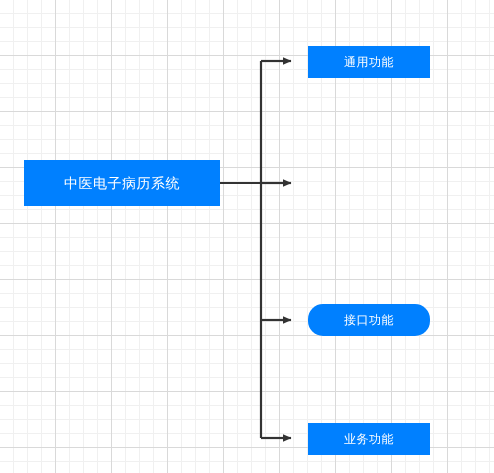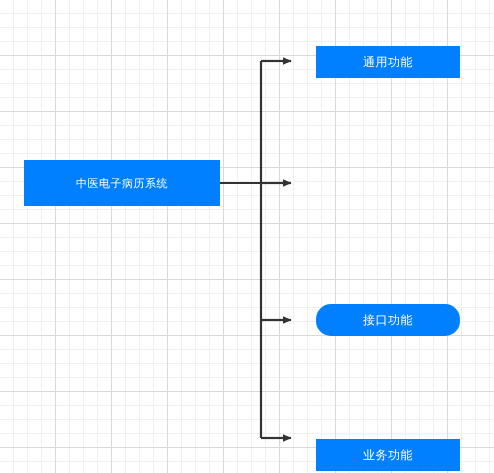--- a/index.html
+++ b/index.html
@@ -46,32 +46,32 @@
     letter-spacing: 0.5px;
     white-space: nowrap;
     line-height: 1;
     user-select: none;
   }
   .node-root {
     left: 24px;
     top: 160px;
     width: 196px;
     height: 46px;
-    font-size: 11px;
+    font-size: 14px;
   }
   .node-child {
-    left: 316px;
-    width: 144px;
+    left: 308px;
+    width: 122px;
     height: 32px;
     font-size: 12px;
   }
   .child-0 { top: 46px; }
   .child-1 { top: 167px; }
   .child-2 { top: 304px; border-radius: 15px; }
-  .child-3 { top: 423px; margin-top: 16px; }
+  .child-3 { top: 423px; }
 </style>
 </head>
 <body>
 
 <div id="canvas" style="background-color: rgb(255, 255, 255); background-image: linear-gradient(to right, rgb(217, 217, 217) 1px, transparent 1px), linear-gradient(rgb(217, 217, 217) 1px, transparent 1px), linear-gradient(to right, rgb(240, 240, 240) 1px, transparent 1px), linear-gradient(rgb(240, 240, 240) 1px, transparent 1px);">
 
   <svg id="edges" viewBox="0 0 494 473" width="494" height="473" xmlns="http://www.w3.org/2000/svg">
     <defs>
       <marker id="arrowhead" markerWidth="9" markerHeight="8" refX="8.5" refY="4" orient="auto" markerUnits="userSpaceOnUse">
         <path d="M0,0 L9,4 L0,8 z" fill="#333333"></path>

